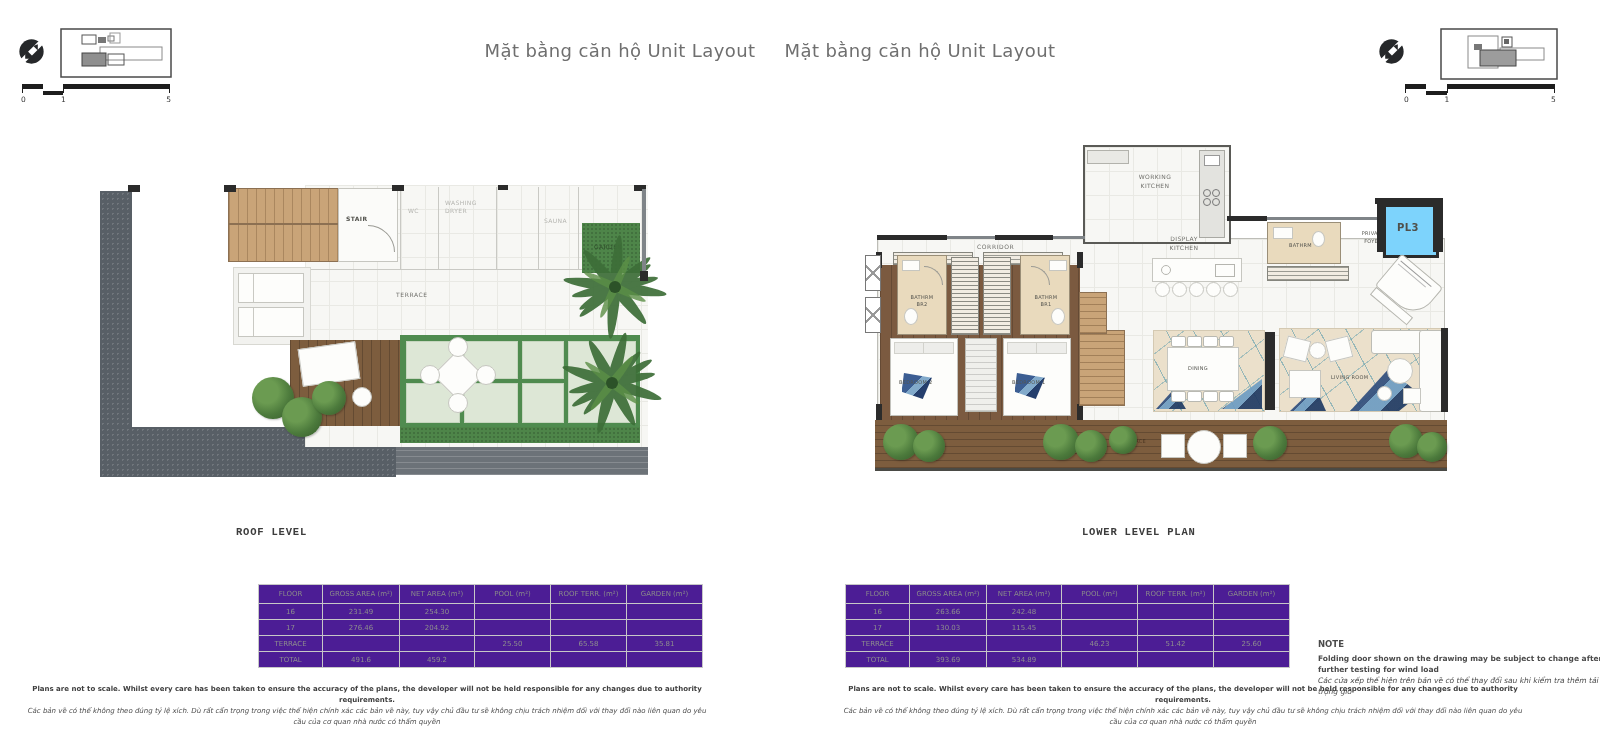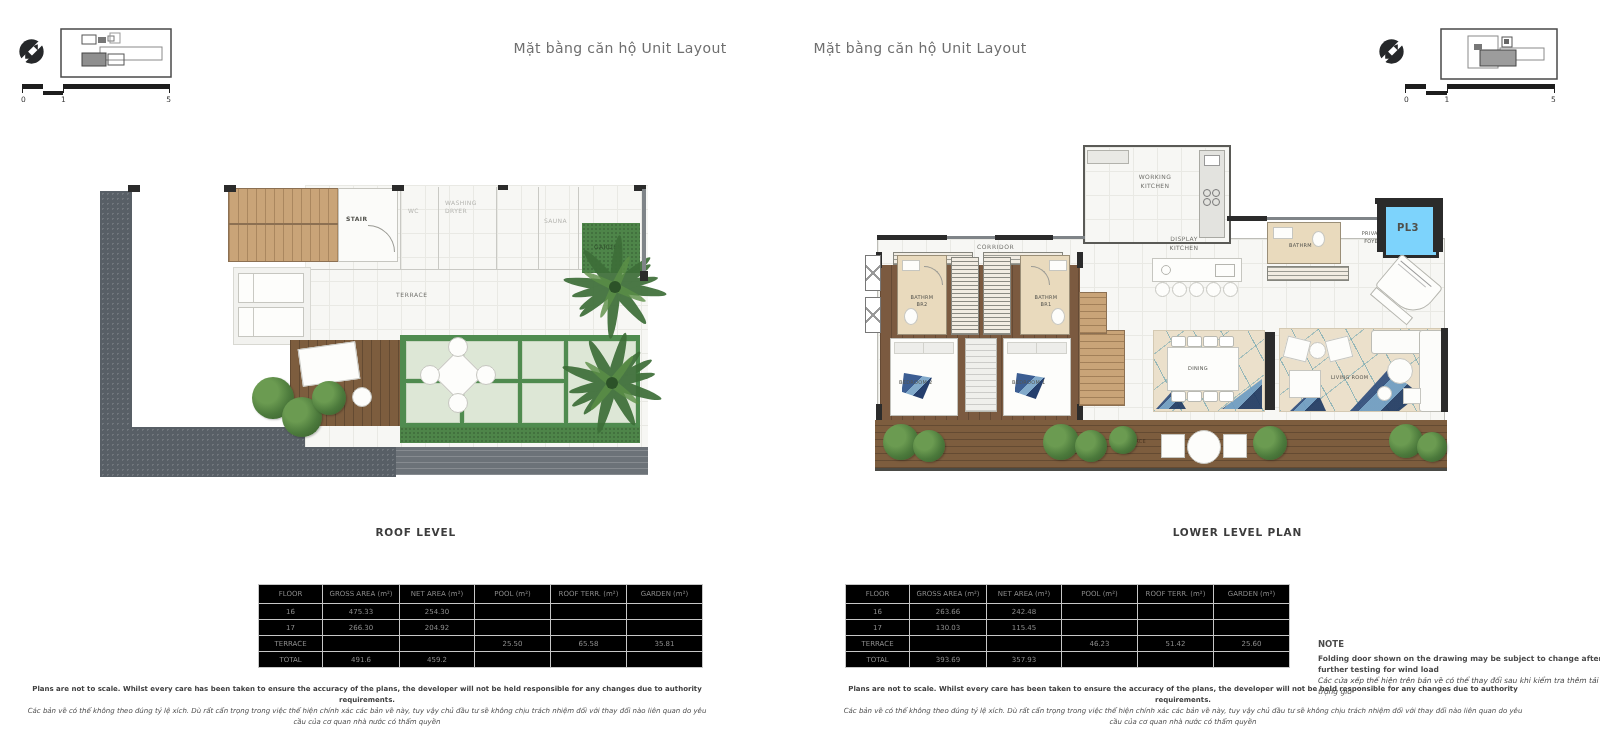--- a/index.html
+++ b/index.html
@@ -5,33 +5,33 @@
   html,body{margin:0;padding:0;}
   body{
     width:1600px;height:743px;position:relative;overflow:hidden;
     background:#ffffff;
     font-family:"DejaVu Sans","Liberation Sans",sans-serif;
     color:#3b3b3b;
   }
   .abs{position:absolute;}
   
   .unit-title{position:absolute;text-align:center;width:300px;}
-  .unit-title .sub{font-size:14px;color:#6f6f6f;letter-spacing:.4px;}
+  .unit-title .sub{font-size:18px;color:#6f6f6f;letter-spacing:.4px;}
   .unit-title .main{font-size:21px;font-weight:bold;color:#3a3a3a;letter-spacing:1px;margin-top:3px;}
   .north-icon{position:absolute;width:27px;height:27px;}
   .keyplan{position:absolute;background:#fff;}
   .scalebar{position:absolute;height:22px;}
   .sb-row{position:absolute;left:0;right:0;top:0;height:5px;}
   .sb-seg{position:absolute;top:0;height:5px;background:#1d1d1d;}
   .sb-low{position:absolute;top:7px;height:4px;background:#1d1d1d;}
   .sb-tick{position:absolute;top:0;width:1px;height:9px;background:#1d1d1d;}
   .sb-labels span{position:absolute;top:11px;font-size:7.5px;color:#333;transform:translateX(-50%);}
   
-  .plan-caption{position:absolute;font-size:10.5px;font-weight:bold;letter-spacing:.8px;color:#3c3c3c;text-align:right;width:220px;}
-  table.area{position:absolute;border-collapse:collapse;table-layout:fixed;background:#000000;}
+  .plan-caption{position:absolute;font-size:10.5px;font-weight:bold;letter-spacing:.8px;color:#3c3c3c;text-align:left;width:220px;font-family:Liberation Mono, monospace;}
+  table.area{position:absolute;border-collapse:collapse;table-layout:fixed;background:#4c1d95;}
   table.area th,table.area td{border:1px solid #c7c7c7;font-size:7px;font-weight:normal;color:#8e8e8e;text-align:center;height:15px;padding:0 2px;white-space:nowrap;overflow:hidden;}
   table.area th{height:18px;color:#8a8a8a;}
   .note-block{position:absolute;width:285px;font-size:7.5px;color:#4a4a4a;line-height:1.45;}
   .note-block .nt{font-weight:bold;font-size:8.5px;margin-bottom:4px;}
   .note-block .en{font-weight:bold;}
   .note-block .vi{font-style:italic;}
   .disclaimer{position:absolute;width:690px;text-align:center;line-height:1.55;}
   .disclaimer .en{font-size:7px;font-weight:bold;color:#3e3e3e;}
   .disclaimer .vi{font-size:7px;font-style:italic;color:#4d4d4d;}
   
@@ -429,29 +429,29 @@
         <th>GROSS AREA (m²)</th>
         <th>NET AREA (m²)</th>
         <th>POOL (m²)</th>
         <th>ROOF TERR. (m²)</th>
         <th>GARDEN (m²)</th>
       </tr>
     </thead>
     <tbody>
       <tr>
         <td>16</td>
-        <td>475.33</td>
+        <td>231.49</td>
         <td>254.30</td>
         <td></td>
         <td></td>
         <td></td>
       </tr>
       <tr>
         <td>17</td>
-        <td>266.30</td>
+        <td>276.46</td>
         <td>204.92</td>
         <td></td>
         <td></td>
         <td></td>
       </tr>
       <tr>
         <td>TERRACE</td>
         <td></td>
         <td></td>
         <td>25.50</td>
@@ -508,21 +508,21 @@
         <td>TERRACE</td>
         <td></td>
         <td></td>
         <td>46.23</td>
         <td>51.42</td>
         <td>25.60</td>
       </tr>
       <tr>
         <td>TOTAL</td>
         <td>393.69</td>
-        <td>357.93</td>
+        <td>534.89</td>
         <td></td>
         <td></td>
         <td></td>
       </tr>
     </tbody>
   </table>
 
 <div class="note-block" style="left:1318px;top:638px">
   <div class="nt">NOTE</div>
   <div class="en">Folding door shown on the drawing may be subject to change after further testing for wind load</div>

